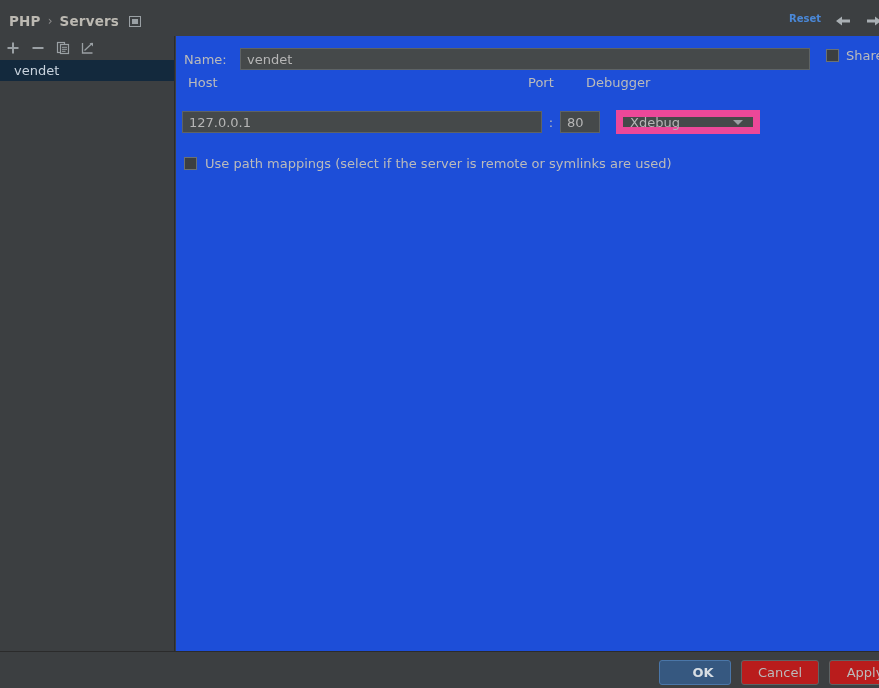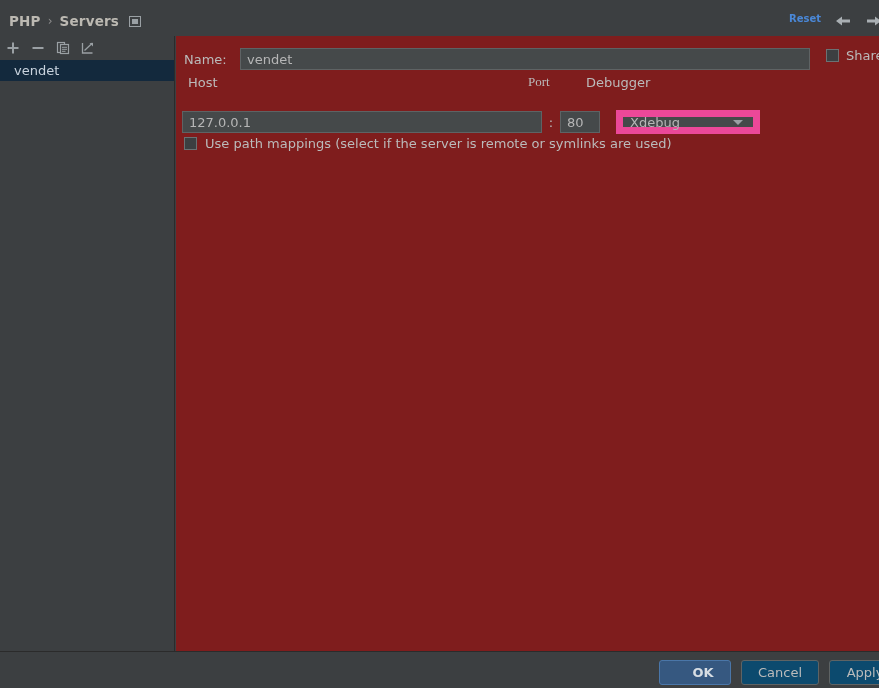--- a/index.html
+++ b/index.html
@@ -126,21 +126,21 @@
     background: #13293d;
     color: #c9d3de;
   }
 
   
   #main-panel {
     position: absolute;
     left: 176px; top: 36px;
     right: 0;
     height: 615px;
-    background: #7f1d1d;
+    background: #1d4ed8;
   }
 
   .row {
     position: absolute;
     display: flex;
     align-items: center;
     white-space: nowrap;
   }
 
   
@@ -182,21 +182,21 @@
   }
 
   
   #hdr-row { left: 6px; top: 46px; }
   .hdr {
     font-size: 13px;
     color: #bbbbbb;
     position: absolute;
   }
   #hdr-host { left: 6px; }
-  #hdr-port { left: 346px; font-family: Liberation Serif, serif; }
+  #hdr-port { left: 346px; }
   #hdr-debugger { left: 404px; }
 
   
   #host-row { left: 6px; top: 74px; }
   #host-input { width: 360px; }
   #colon-sep {
     width: 18px;
     text-align: center;
     font-size: 13px;
     color: #bbbbbb;
@@ -224,21 +224,21 @@
     position: absolute;
     right: 10px;
     width: 0; height: 0;
     border-left: 5px solid transparent;
     border-right: 5px solid transparent;
     border-top: 5px solid #9aa0a4;
   }
 
   
   #pathmap-row {
-    left: 8px; top: 100px;
+    left: 8px; top: 120px;
     gap: 8px;
   }
 
   
   #bottom-bar {
     position: absolute;
     left: 0; top: 651px;
     width: 879px;
     height: 37px;
     background: #3c3f41;
@@ -251,21 +251,21 @@
     display: flex;
     gap: 10px;
   }
   .dlg-btn {
     height: 25px;
     min-width: 72px;
     padding: 0 16px;
     font-family: inherit;
     font-size: 13px;
     color: #bbbbbb;
-    background: #0c4a6e;
+    background: #b91c1c;
     border: 1px solid #5e6364;
     border-radius: 3px;
     cursor: pointer;
     line-height: 23px;
     text-align: center;
     box-sizing: border-box;
   }
   .dlg-btn.primary {
     background: #365880;
     border-color: #4a76a8;

